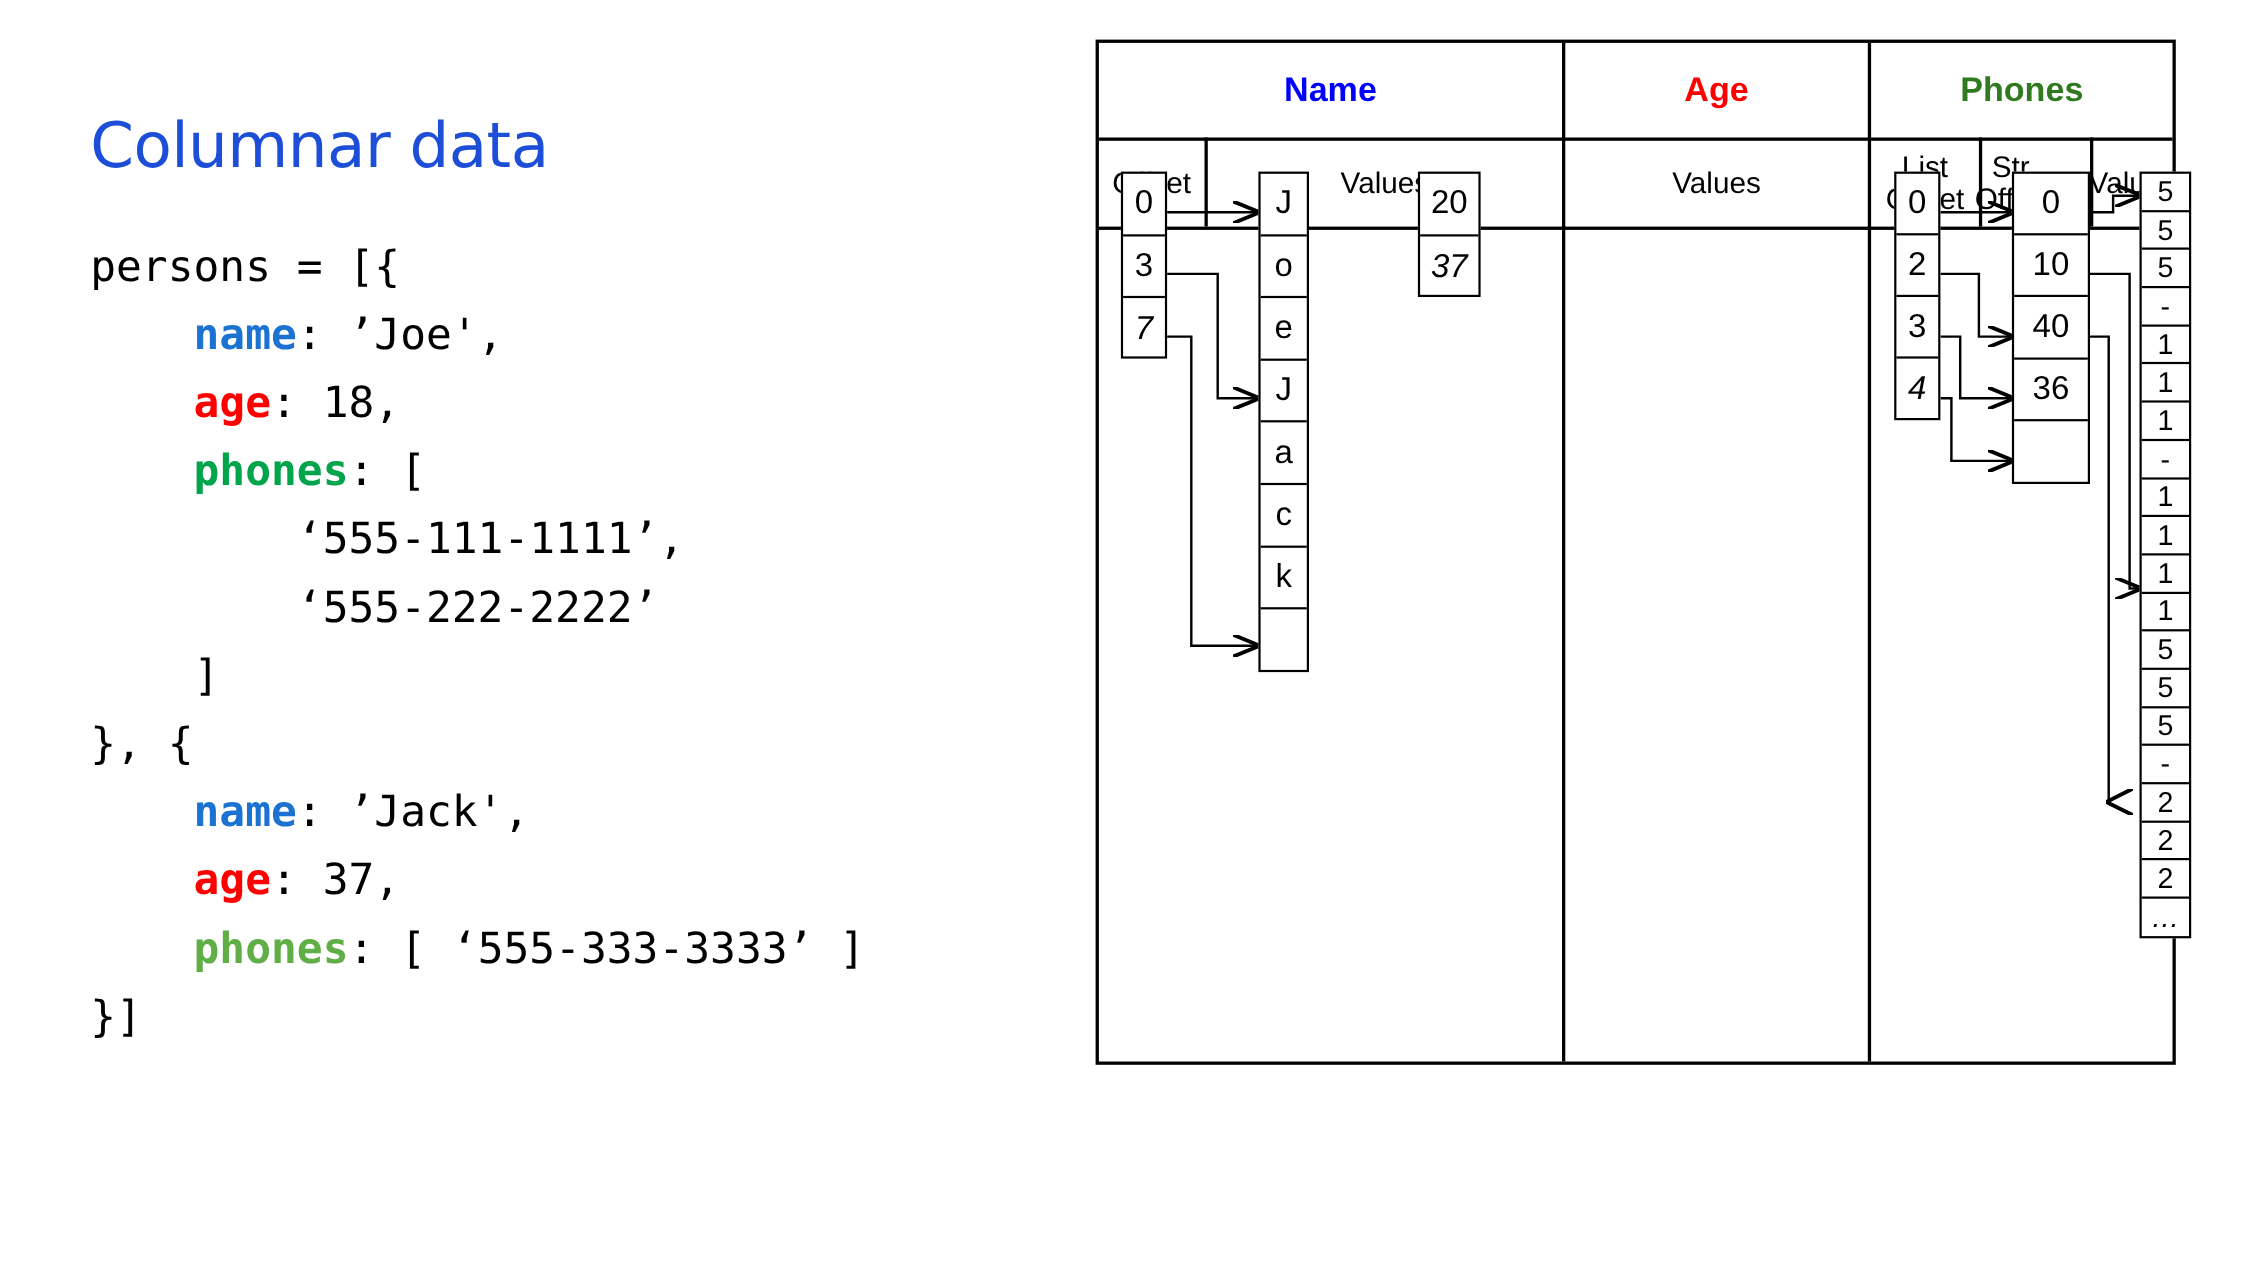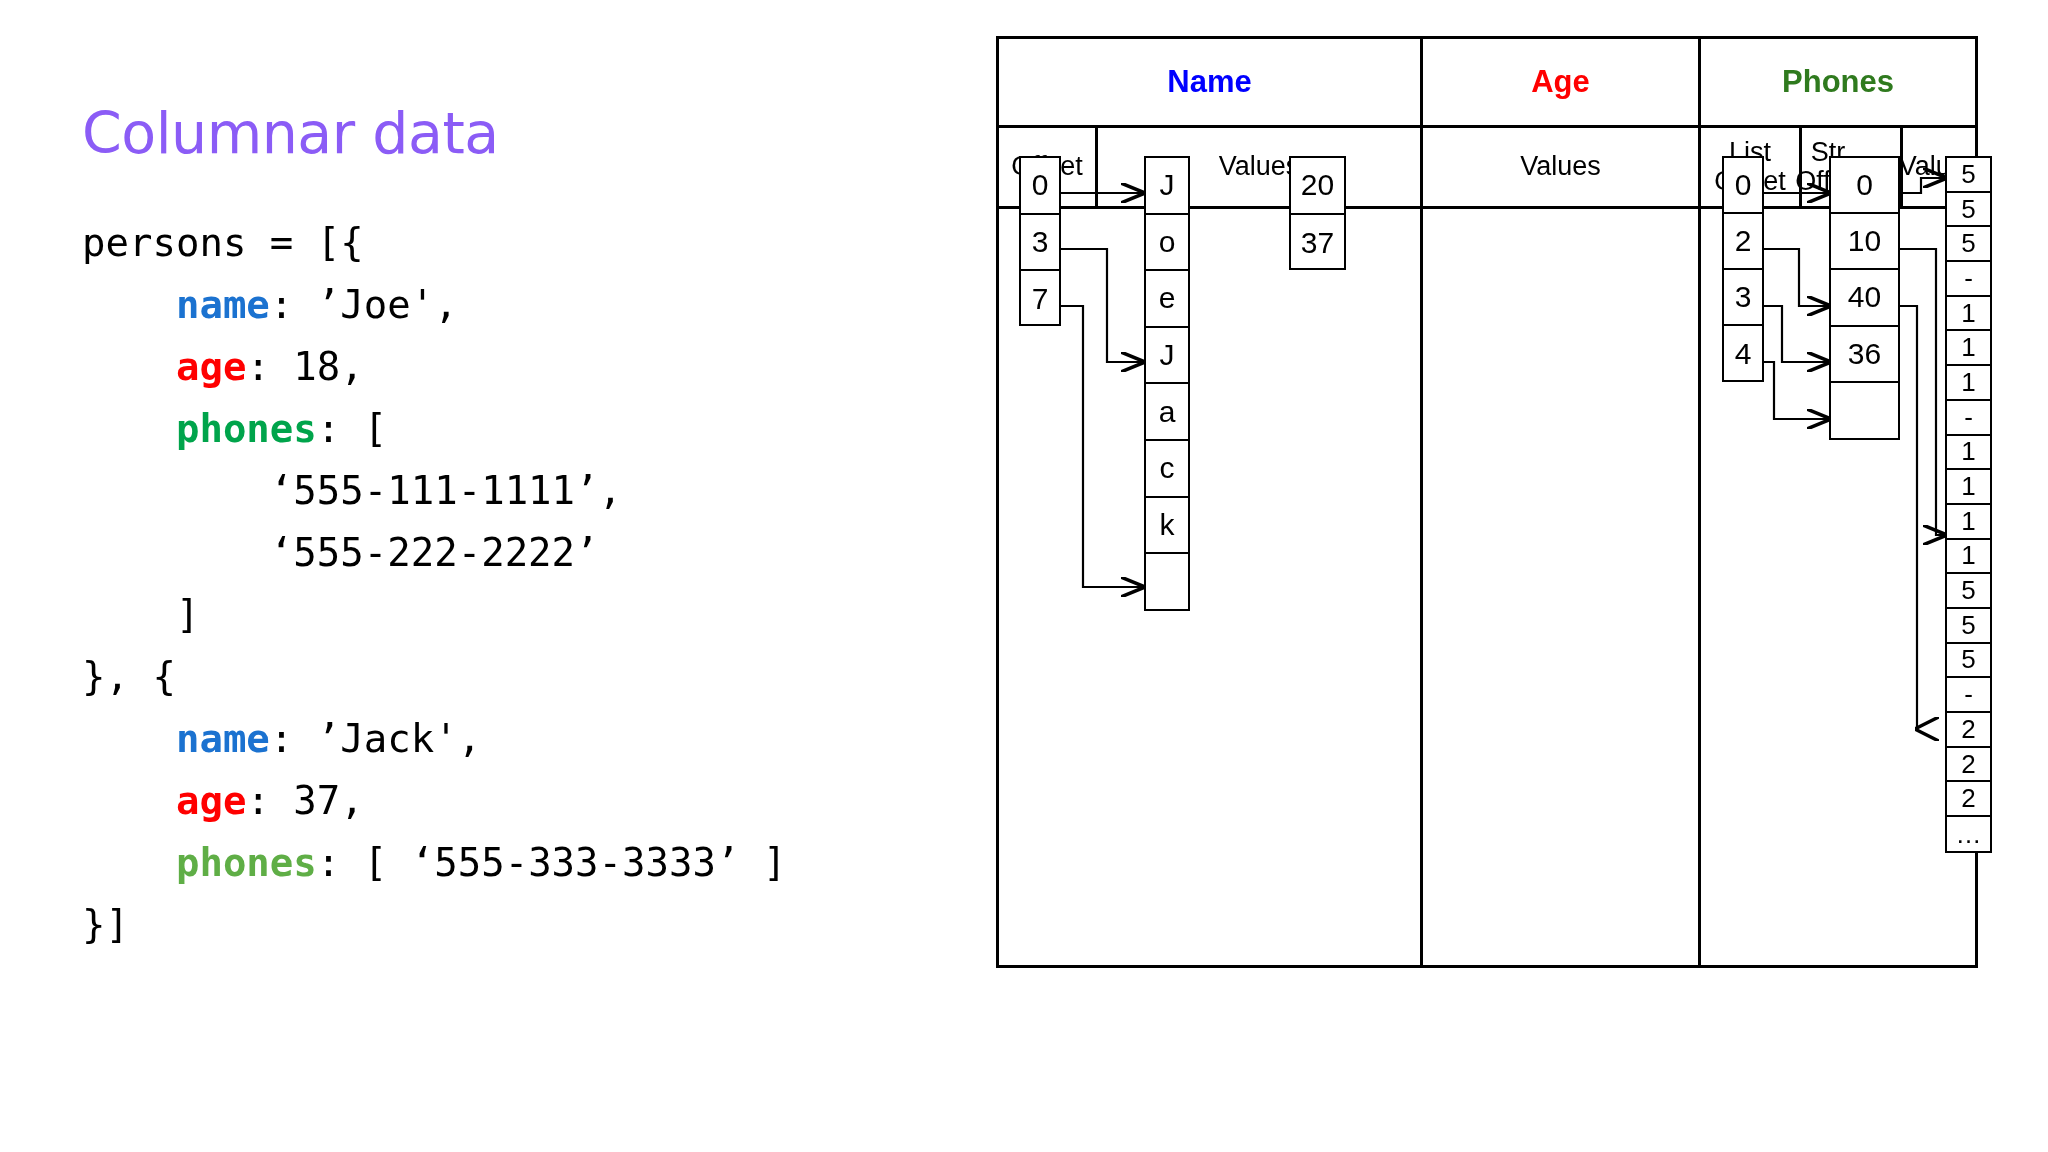--- a/index.html
+++ b/index.html
@@ -7,21 +7,21 @@
     width:2048px;height:1152px;background:#ffffff;
     font-family:"Liberation Sans",sans-serif;
     overflow:hidden;position:relative;
   }
   #slide{position:absolute;inset:0;width:2048px;height:1152px;}
 
   
   #title{
     position:absolute;left:82px;top:100px;
     font-family:"DejaVu Sans",sans-serif;
-    font-size:57px;font-weight:400;color:#8b5cf6;
+    font-size:57px;font-weight:400;color:#1d4ed8;
     letter-spacing:-0.5px;white-space:nowrap;
   }
   #code{
     position:absolute;left:82px;top:212px;
     font-family:"DejaVu Sans Mono","Liberation Mono",monospace;
     font-size:39px;line-height:62px;color:#000;white-space:pre;
   }
   .ln{display:block;white-space:pre;height:62px;}
   .k-name{color:#1B72D0;font-weight:700;}
   .k-age{color:#FF0000;font-weight:700;}
@@ -49,21 +49,21 @@
     line-height:1.08;
   }
 
   
   .vec{position:absolute;border:2px solid #000;box-sizing:border-box;background:#fff;}
   .cell{
     box-sizing:border-box;border-bottom:2px solid #000;
     display:flex;align-items:center;justify-content:center;
     font-size:30px;color:#000;font-family:"Liberation Sans",sans-serif;
   }
-  .cell:last-child{border-bottom:none;}
+  .cell:last-child{border-bottom:none;font-style:italic;}
   .cell.sm{font-size:26px;}
 
   svg.wires{position:absolute;left:0;top:0;width:982px;height:932px;pointer-events:none;}
 
   
   #footer{position:absolute;left:0;top:1040px;width:2048px;height:112px;}
 </style>
 </head>
 <body>
 

